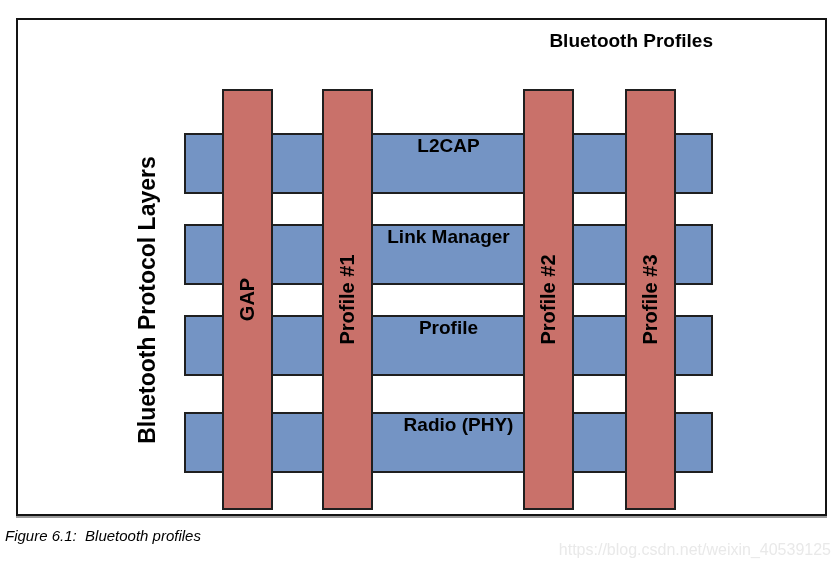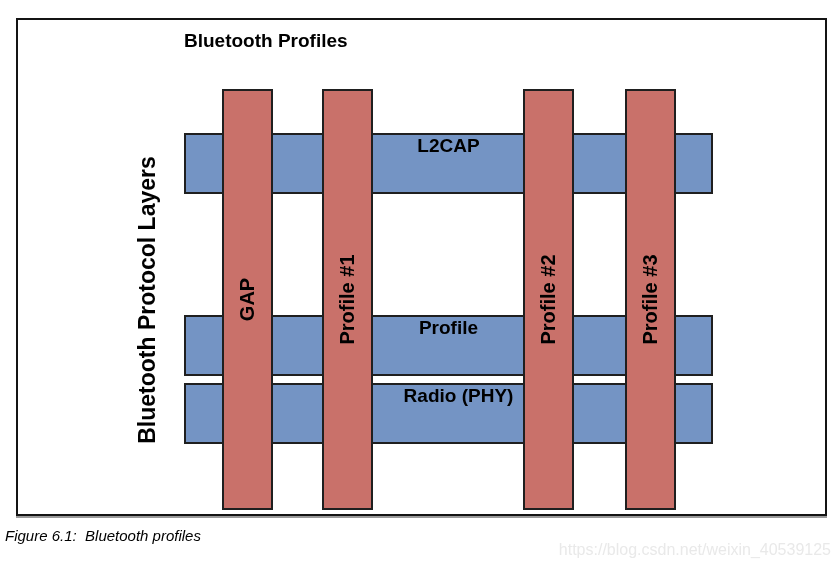--- a/index.html
+++ b/index.html
@@ -25,21 +25,21 @@
     border: 2px solid #141414;
     box-sizing: border-box;
     background: #ffffff;
     box-shadow: 0 2px 0 #9a9a9a;
   }
   .title {
     position: absolute;
     left: 184px;
     top: 30px;
     width: 529px;
-    text-align: left;
+    text-align: right;
     font-size: 19px;
     font-weight: bold;
     letter-spacing: 0px;
     z-index: 5;
   }
   .layer-bar {
     position: absolute;
     left: 184px;
     width: 529px;
     height: 61px;
@@ -104,40 +104,43 @@
     right: 7px;
     top: 541px;
     font-size: 16px;
     color: var(--watermark-color, #e9e9e9);
     white-space: nowrap;
   }
   
   .row-0 { top: 133px; }
   .row-1 { top: 224px; }
   .row-2 { top: 315px; }
-  .row-3 { top: 383px; padding-left: 20px; }
+  .row-3 { top: 412px; padding-left: 20px; }
   
   .col-0 { left: 222px; }
   .col-1 { left: 322px; }
   .col-2 { left: 523px; }
   .col-3 { left: 625px; }
 </style>
 </head>
 <body>
 
 <div id="page">
 
   <div class="frame"></div>
 
   <div class="title">Bluetooth Profiles</div>
 
   <div class="side-label">Bluetooth Protocol Layers</div>
 
   <div class="layer-bar row-0">
     <span class="label">L2CAP</span>
+  </div>
+  <div class="layer-bar row-1">
+    <span class="label">Link Manager</span>
   </div>
   <div class="layer-bar row-2">
     <span class="label">Profile</span>
   </div>
   <div class="layer-bar row-3">
     <span class="label">Radio (PHY)</span>
   </div>
 
   <div class="profile-bar col-0">
     <span class="label">GAP</span>

